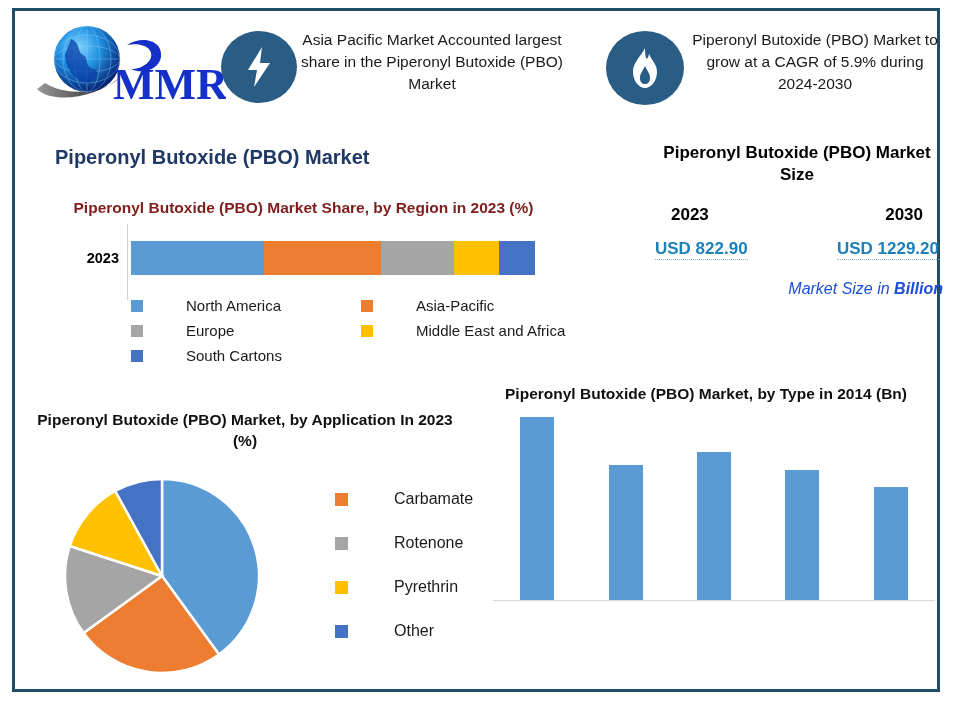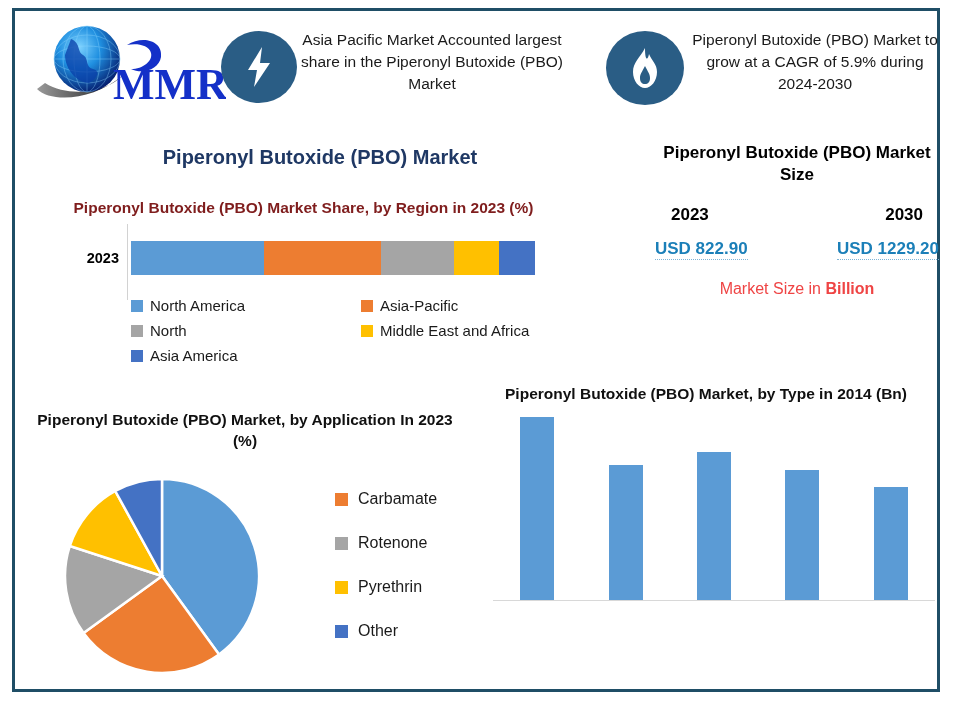--- a/index.html
+++ b/index.html
@@ -73,21 +73,20 @@
   }
   .hdr-text-1 { left: 283px; top: 18px; width: 268px; }
   .hdr-text-2 { left: 672px; top: 18px; width: 256px; }
 
   
   .main-title {
     position: absolute;
     left: 40px;
     top: 135px;
     width: 530px;
-    text-align: center;
     font-size: 20px;
     font-weight: bold;
     color: #1f3864;
   }
 
   
   .region-chart {
     position: absolute;
     left: 16px;
     top: 186px;
@@ -137,21 +136,21 @@
   .region-legend {
     position: absolute;
     left: 100px;
     top: 96px;
     width: 445px;
     display: grid;
     grid-template-columns: 230px 215px;
     grid-auto-rows: 25px;
     align-items: center;
   }
-  .lg-item { display: flex; align-items: center; font-size: 15px; color: #1a1a1a; }
+  .lg-item { display: flex; align-items: center; font-size: 15px; color: #1a1a1a; gap: 36px; }
   .lg-swatch { width: 12px; height: 12px; margin-right: 7px; flex: none; }
 
   
   .size-panel {
     position: absolute;
     left: 636px;
     top: 120px;
     width: 292px;
     height: 225px;
   }
@@ -183,23 +182,24 @@
     display: flex;
     justify-content: space-between;
     padding: 0 4px;
     font-size: 17px;
     font-weight: bold;
     color: #1b7fb8;
   }
   .values span { border-bottom: 1px dotted #7fb4d6; }
   .size-footer {
     margin-top: 20px;
-    text-align: center;
+    text-align: right;
     font-size: 16px;
-    color: #ef4444;
+    color: #1d4ed8;
+    font-style: italic;
   }
   .size-footer b { font-weight: bold; }
 
   
   .pie-chart {
     position: absolute;
     left: 20px;
     top: 398px;
     width: 460px;
     height: 290px;
@@ -371,29 +371,29 @@
         <div class="lg-item">
           <span class="lg-swatch" style="background: rgb(91, 155, 213);"></span>
           <span>North America</span>
         </div>
         <div class="lg-item">
           <span class="lg-swatch" style="background: rgb(237, 125, 49);"></span>
           <span>Asia-Pacific</span>
         </div>
         <div class="lg-item">
           <span class="lg-swatch" style="background: rgb(165, 165, 165);"></span>
-          <span>North</span>
+          <span>Europe</span>
         </div>
         <div class="lg-item">
           <span class="lg-swatch" style="background: rgb(255, 192, 0);"></span>
           <span>Middle East and Africa</span>
         </div>
         <div class="lg-item">
           <span class="lg-swatch" style="background: rgb(68, 114, 196);"></span>
-          <span>Asia America</span>
+          <span>South Cartons</span>
         </div>
       </div>
     </div>
 
     <div class="size-panel">
       <div class="size-title">Piperonyl Butoxide (PBO) Market Size</div>
       <div class="years">
         <span>2023</span>
         <span>2030</span>
       </div>

